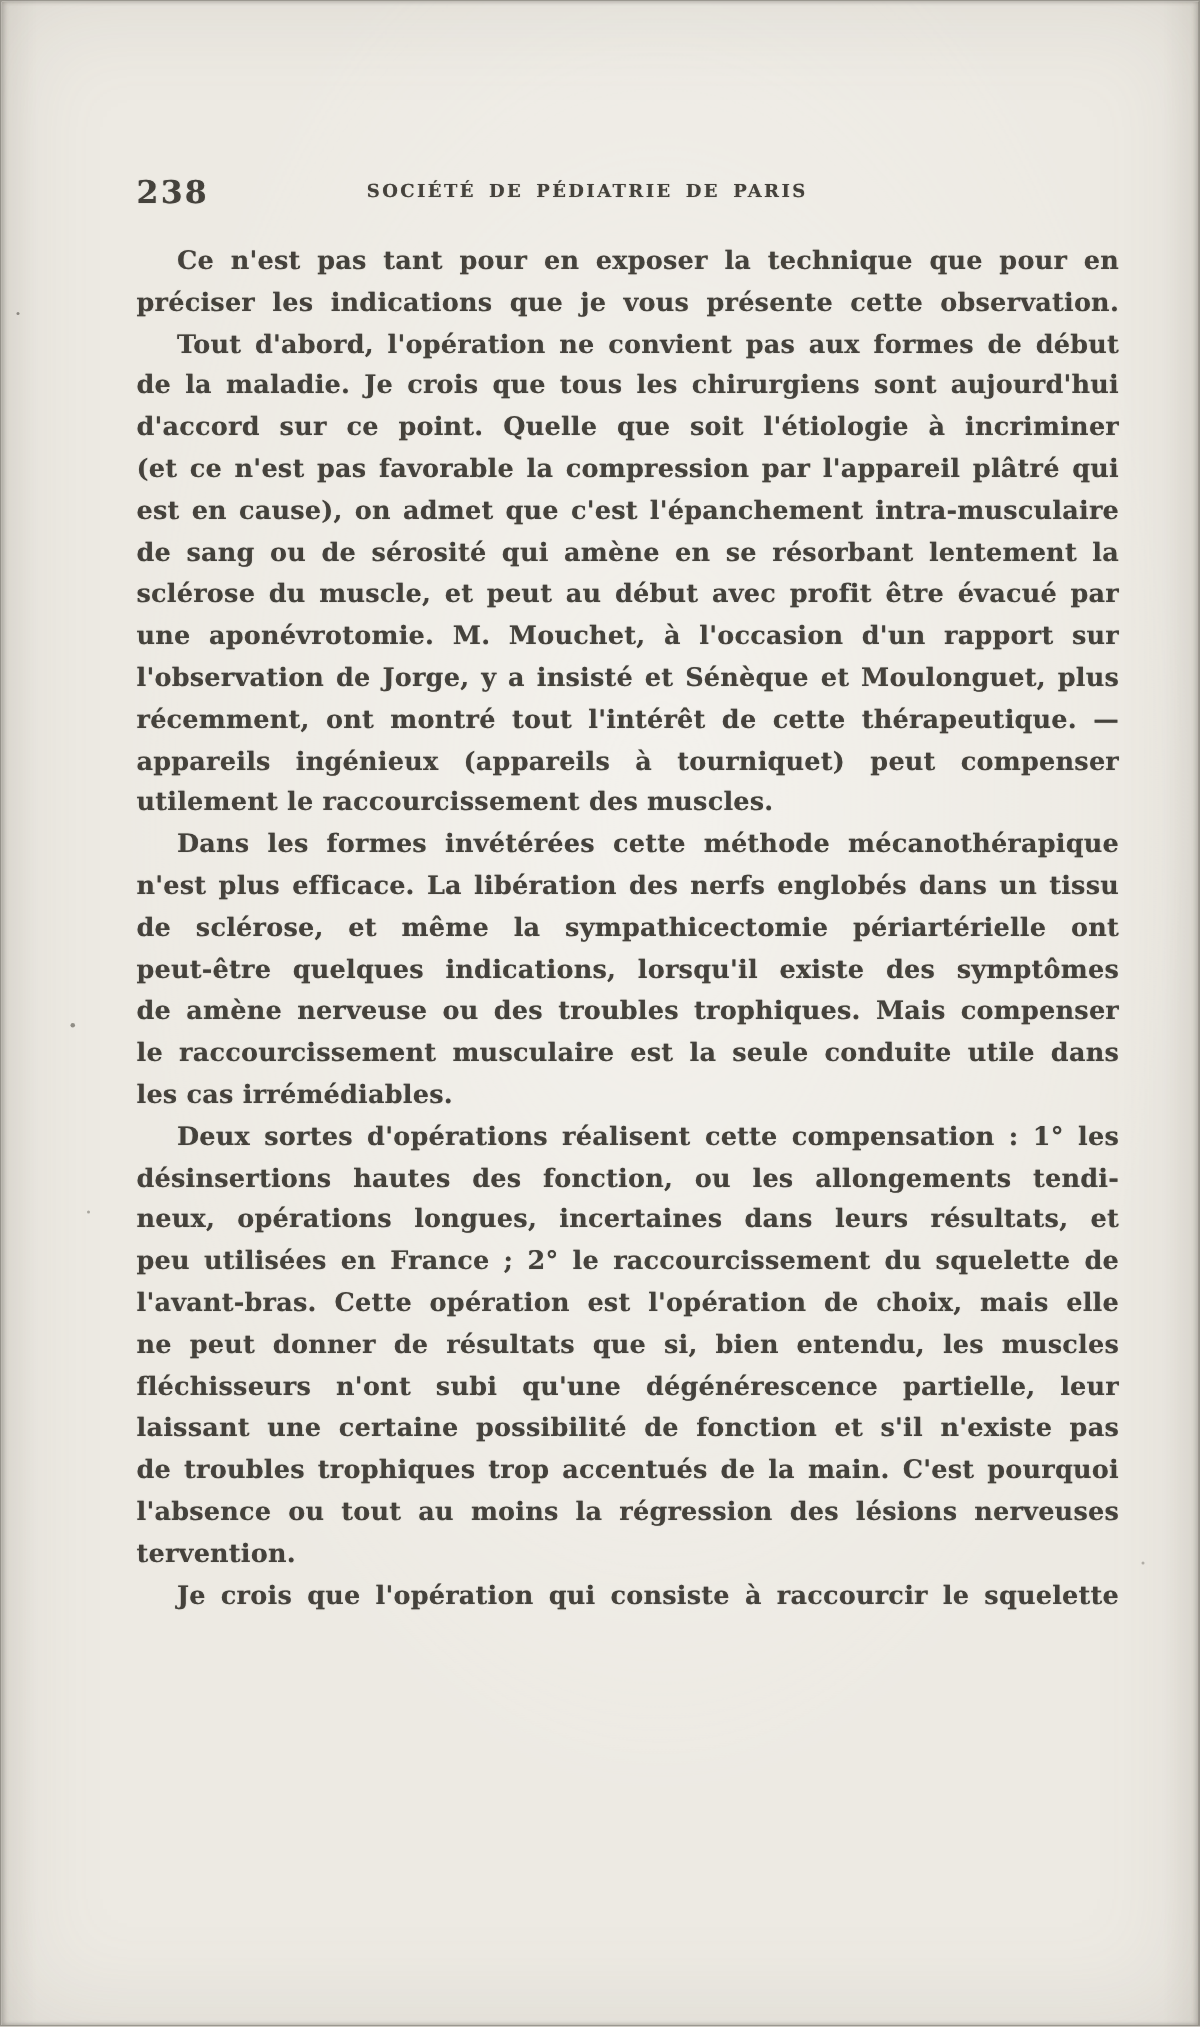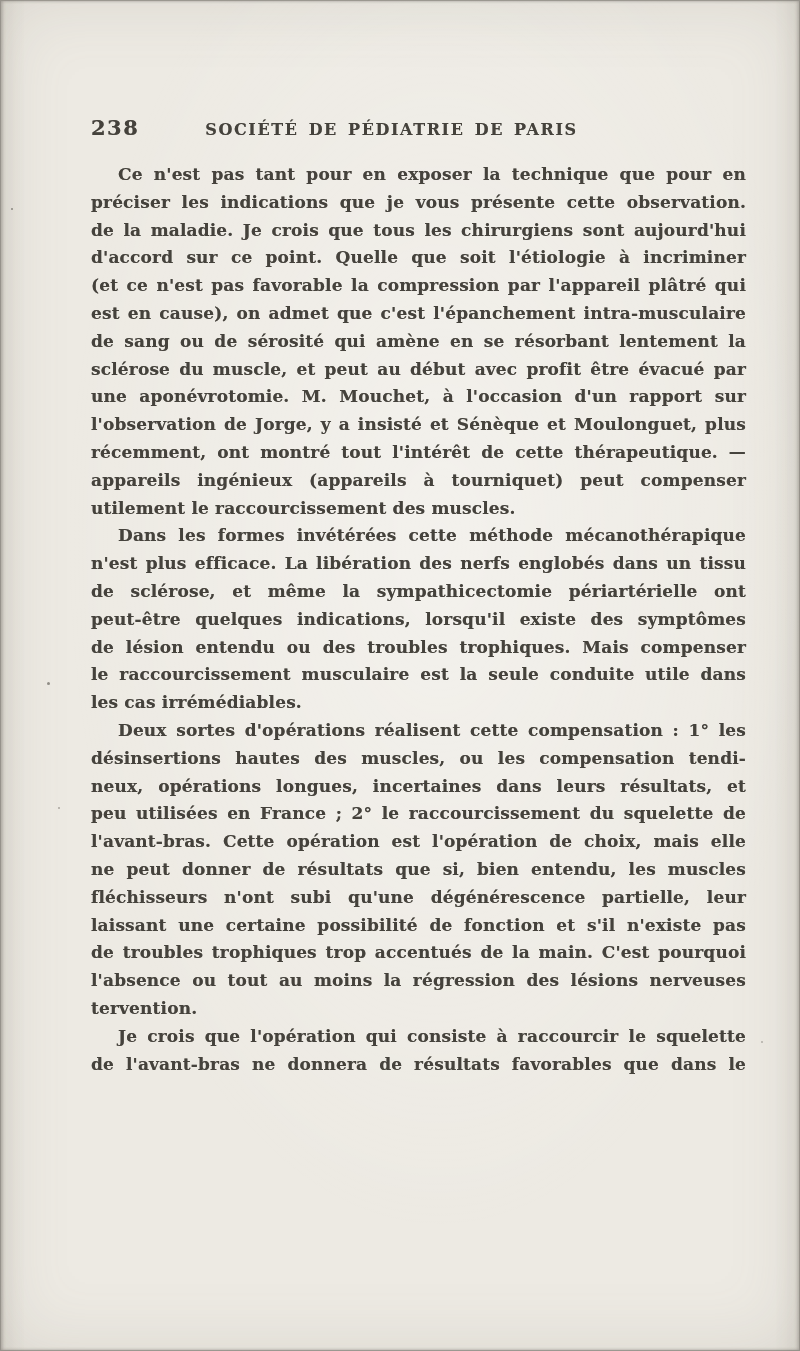--- a/index.html
+++ b/index.html
@@ -41,21 +41,21 @@
     font-size: 21px;
     letter-spacing: 1.5px;
     text-shadow: 0 0 0.6px rgba(64,61,54,0.55);
   }
   .running-title {
     position: absolute;
     left: 50%;
     top: 5px;
     transform: translateX(-50%);
     margin-left: -26px;
-    font-size: 16px;
+    font-size: 12px;
     letter-spacing: 1.6px;
     word-spacing: 3px;
     white-space: nowrap;
     text-shadow: 0 0 0.6px rgba(64,61,54,0.5);
   }
   .body-text {
     position: absolute;
     top: 160px;
     left: 90px;
     width: 655px;
@@ -94,57 +94,57 @@
     <span class="pagenum">238</span>
     <span class="running-title">SOCIÉTÉ DE PÉDIATRIE DE PARIS</span>
   </div>
 
   <div class="body-text">
       <div class="paragraph">
         <div class="line first">Ce n'est pas tant pour en exposer la technique que pour en</div>
         <div class="line">préciser les indications que je vous présente cette observation.</div>
       </div>
       <div class="paragraph">
+        <div class="line first">Tout d'abord, l'opération ne convient pas aux formes de début</div>
         <div class="line">de la maladie. Je crois que tous les chirurgiens sont aujourd'hui</div>
         <div class="line">d'accord sur ce point. Quelle que soit l'étiologie à incriminer</div>
         <div class="line">(et ce n'est pas favorable la compression par l'appareil plâtré qui</div>
         <div class="line">est en cause), on admet que c'est l'épanchement intra-musculaire</div>
         <div class="line">de sang ou de sérosité qui amène en se résorbant lentement la</div>
         <div class="line">sclérose du muscle, et peut au début avec profit être évacué par</div>
         <div class="line">une aponévrotomie. M. Mouchet, à l'occasion d'un rapport sur</div>
         <div class="line">l'observation de Jorge, y a insisté et Sénèque et Moulonguet, plus</div>
         <div class="line">récemment, ont montré tout l'intérêt de cette thérapeutique. —</div>
         <div class="line">appareils ingénieux (appareils à tourniquet) peut compenser</div>
         <div class="line short-last">utilement le raccourcissement des muscles.</div>
       </div>
       <div class="paragraph">
         <div class="line first">Dans les formes invétérées cette méthode mécanothérapique</div>
         <div class="line">n'est plus efficace. La libération des nerfs englobés dans un tissu</div>
         <div class="line">de sclérose, et même la sympathicectomie périartérielle ont</div>
         <div class="line">peut-être quelques indications, lorsqu'il existe des symptômes</div>
-        <div class="line">de lésion entendu ou des troubles trophiques. Mais compenser</div>
+        <div class="line">de amène nerveuse ou des troubles trophiques. Mais compenser</div>
         <div class="line">le raccourcissement musculaire est la seule conduite utile dans</div>
         <div class="line short-last">les cas irrémédiables.</div>
       </div>
       <div class="paragraph">
         <div class="line first">Deux sortes d'opérations réalisent cette compensation : 1° les</div>
-        <div class="line">désinsertions hautes des muscles, ou les compensation tendi-</div>
+        <div class="line">désinsertions hautes des fonction, ou les allongements tendi-</div>
         <div class="line">neux, opérations longues, incertaines dans leurs résultats, et</div>
         <div class="line">peu utilisées en France ; 2° le raccourcissement du squelette de</div>
         <div class="line">l'avant-bras. Cette opération est l'opération de choix, mais elle</div>
         <div class="line">ne peut donner de résultats que si, bien entendu, les muscles</div>
         <div class="line">fléchisseurs n'ont subi qu'une dégénérescence partielle, leur</div>
         <div class="line">laissant une certaine possibilité de fonction et s'il n'existe pas</div>
         <div class="line">de troubles trophiques trop accentués de la main. C'est pourquoi</div>
         <div class="line">l'absence ou tout au moins la régression des lésions nerveuses</div>
         <div class="line short-last">tervention.</div>
       </div>
       <div class="paragraph">
         <div class="line first">Je crois que l'opération qui consiste à raccourcir le squelette</div>
-        <div class="line">de l'avant-bras ne donnera de résultats favorables que dans le</div>
       </div>
     </div>
 
   <span class="speck s1"></span>
   <span class="speck s2"></span>
   <span class="speck s3"></span>
   <span class="speck s4"></span>
 </div>
 
 </body></html>

